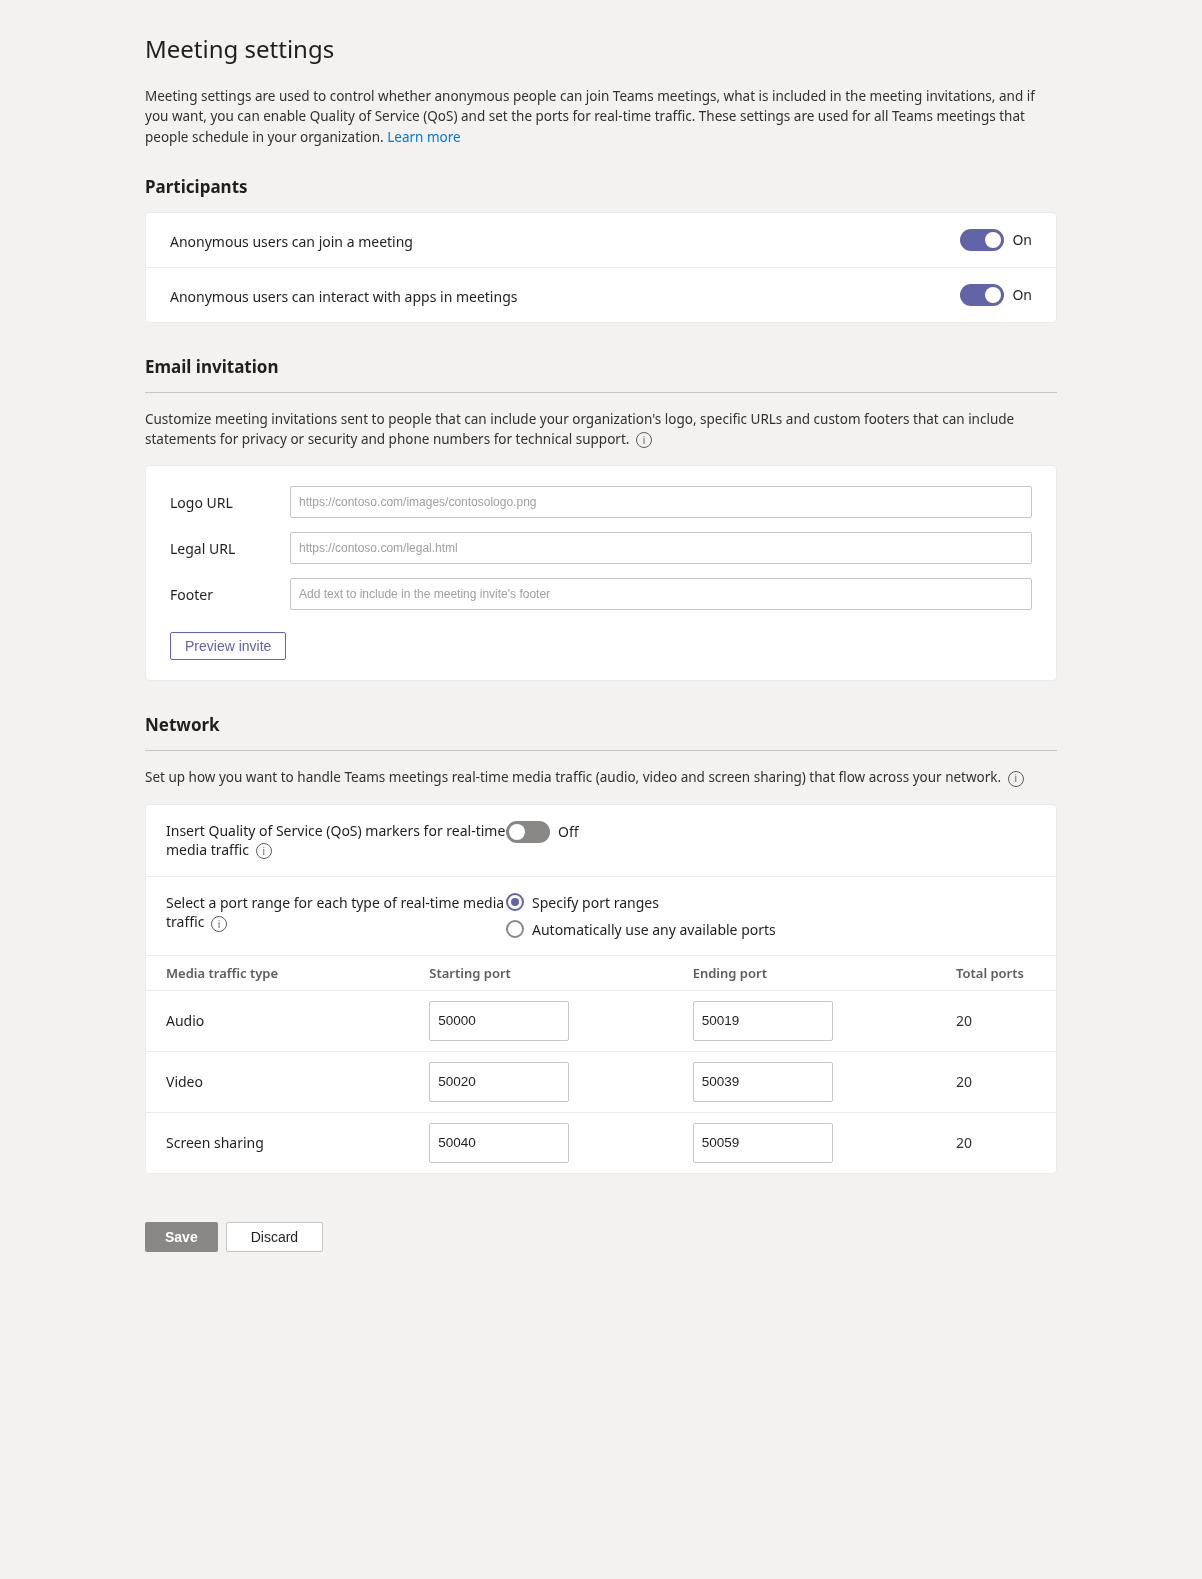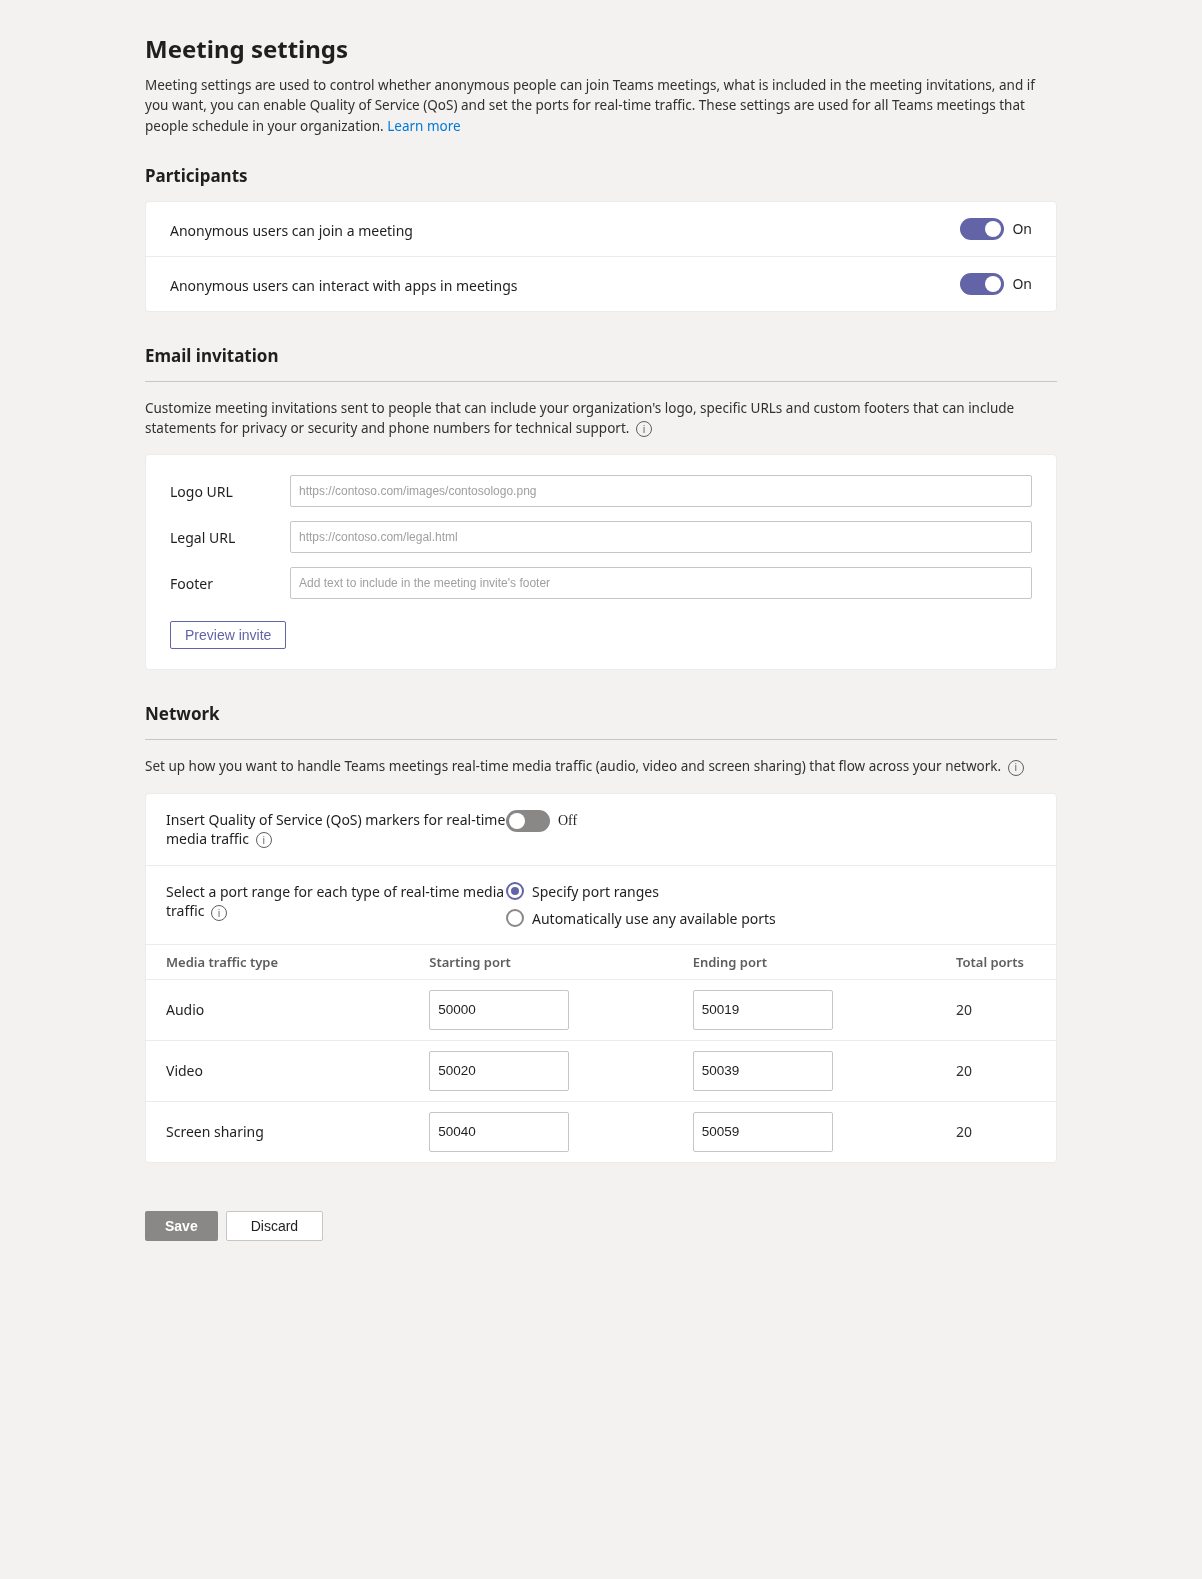--- a/index.html
+++ b/index.html
@@ -10,22 +10,22 @@
       font-size: 14px;
       min-height: 1579px;
     }
     .page-container {
       max-width: 960px;
       margin: 0 auto;
       padding: 32px 24px 40px;
     }
     .page-title {
       font-size: 24px;
-      font-weight: 700;
-      margin-bottom: 10px;
+      font-weight: 400;
+      margin-bottom: 21px;
     }
     .page-description {
       color: #323130;
       font-size: 13.5px;
       line-height: 1.5;
       margin-bottom: 28px;
     }
     .learn-more-link {
       color: #0078d4;
       cursor: pointer;
@@ -383,21 +383,21 @@
     </p>
 
     <div class="network-card">
 
       <div class="network-row">
         <div class="network-row-label">
           <span>Insert Quality of Service (QoS) markers for real-time media traffic</span>
           <span class="info-icon">i</span>
         </div>
         <div class="network-row-control">
-          <div style="display:flex;align-items:center;gap:8px;font-family:Liberation Serif, serif;">
+          <div style="display:flex;align-items:center;gap:8px;">
             <label class="toggle">
               <div class="toggle-track off">
                 <div class="toggle-thumb"></div>
               </div>
             </label>
             <span class="toggle-label">Off</span>
           </div>
         </div>
       </div>
 

